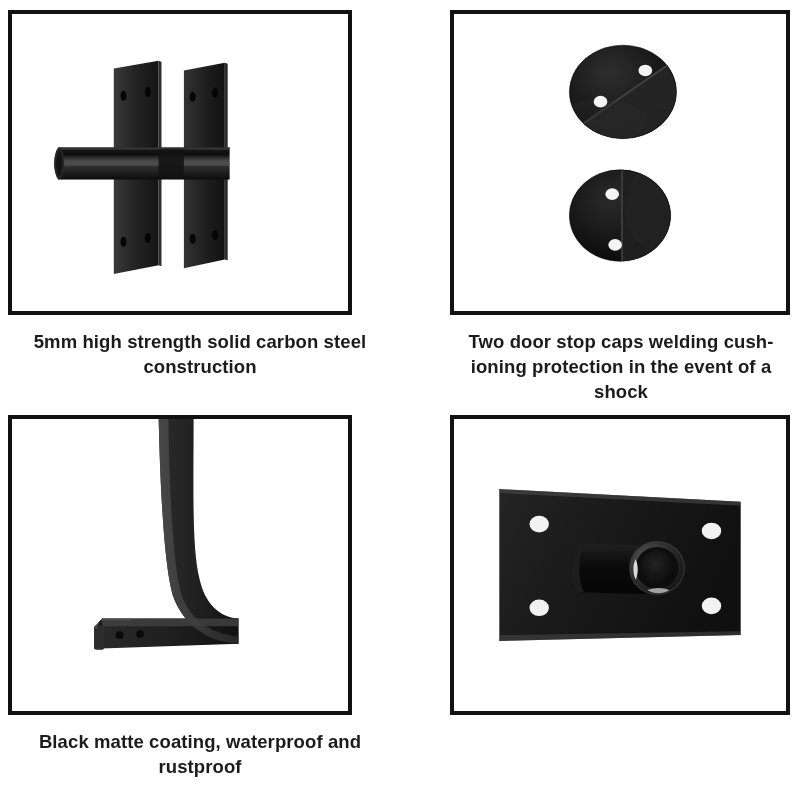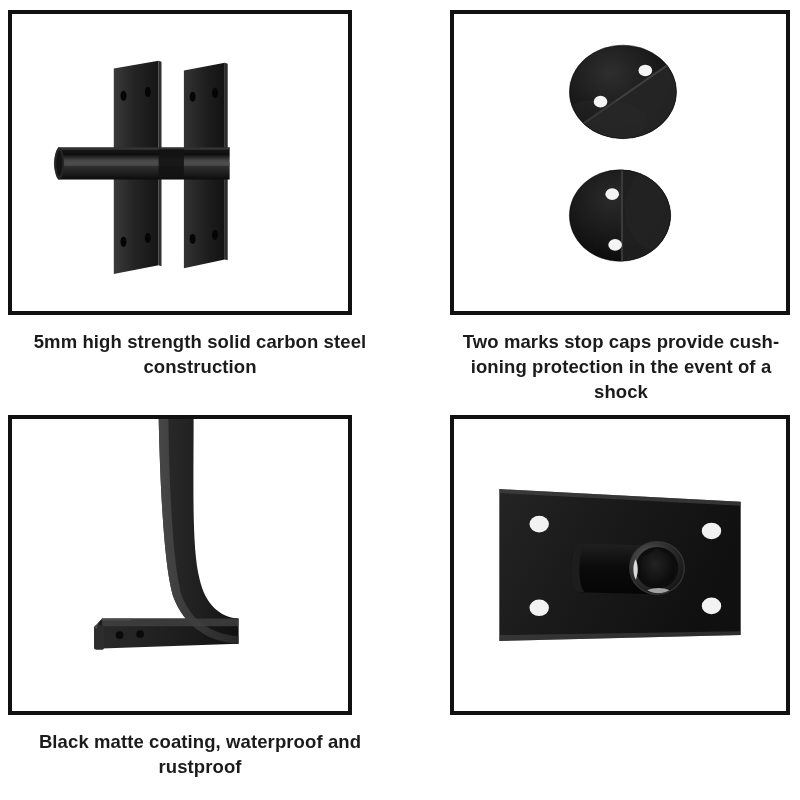--- a/index.html
+++ b/index.html
@@ -181,21 +181,21 @@
             <rect x="172" y="158" width="54" height="100" fill="#202020" opacity="0.95"></rect>
             <line x1="172" y1="158" x2="172" y2="258" stroke="#3d3d3d" stroke-width="2.2" opacity="0.9"></line>
             <ellipse cx="205" cy="200" rx="30" ry="42" fill="#2c2c2c" opacity="0.3"></ellipse>
           </g>
           <ellipse cx="162" cy="185" rx="7" ry="6" fill="#f4f4f4"></ellipse>
           <ellipse cx="165" cy="237" rx="7" ry="6" fill="#f4f4f4"></ellipse>
           <ellipse cx="170" cy="207" rx="52" ry="47" fill="none" stroke="#000000" stroke-width="1" opacity="0.5"></ellipse>
         </g>
       </svg>
     </div>
-    <div class="caption">Two marks stop caps provide cush-
+    <div class="caption">Two door stop caps welding cush-
 ioning protection in the event of a
 shock</div>
   </div>
 
   <div class="feature-cell cell-bl">
     <div class="image-frame">
       <svg class="frame-svg" viewBox="0 0 344 300" preserveAspectRatio="xMidYMid meet">
         <defs>
           <linearGradient id="barTop" x1="0" y1="0" x2="1" y2="0">
             <stop offset="0%" stop-color="#4a4a4a"></stop>

